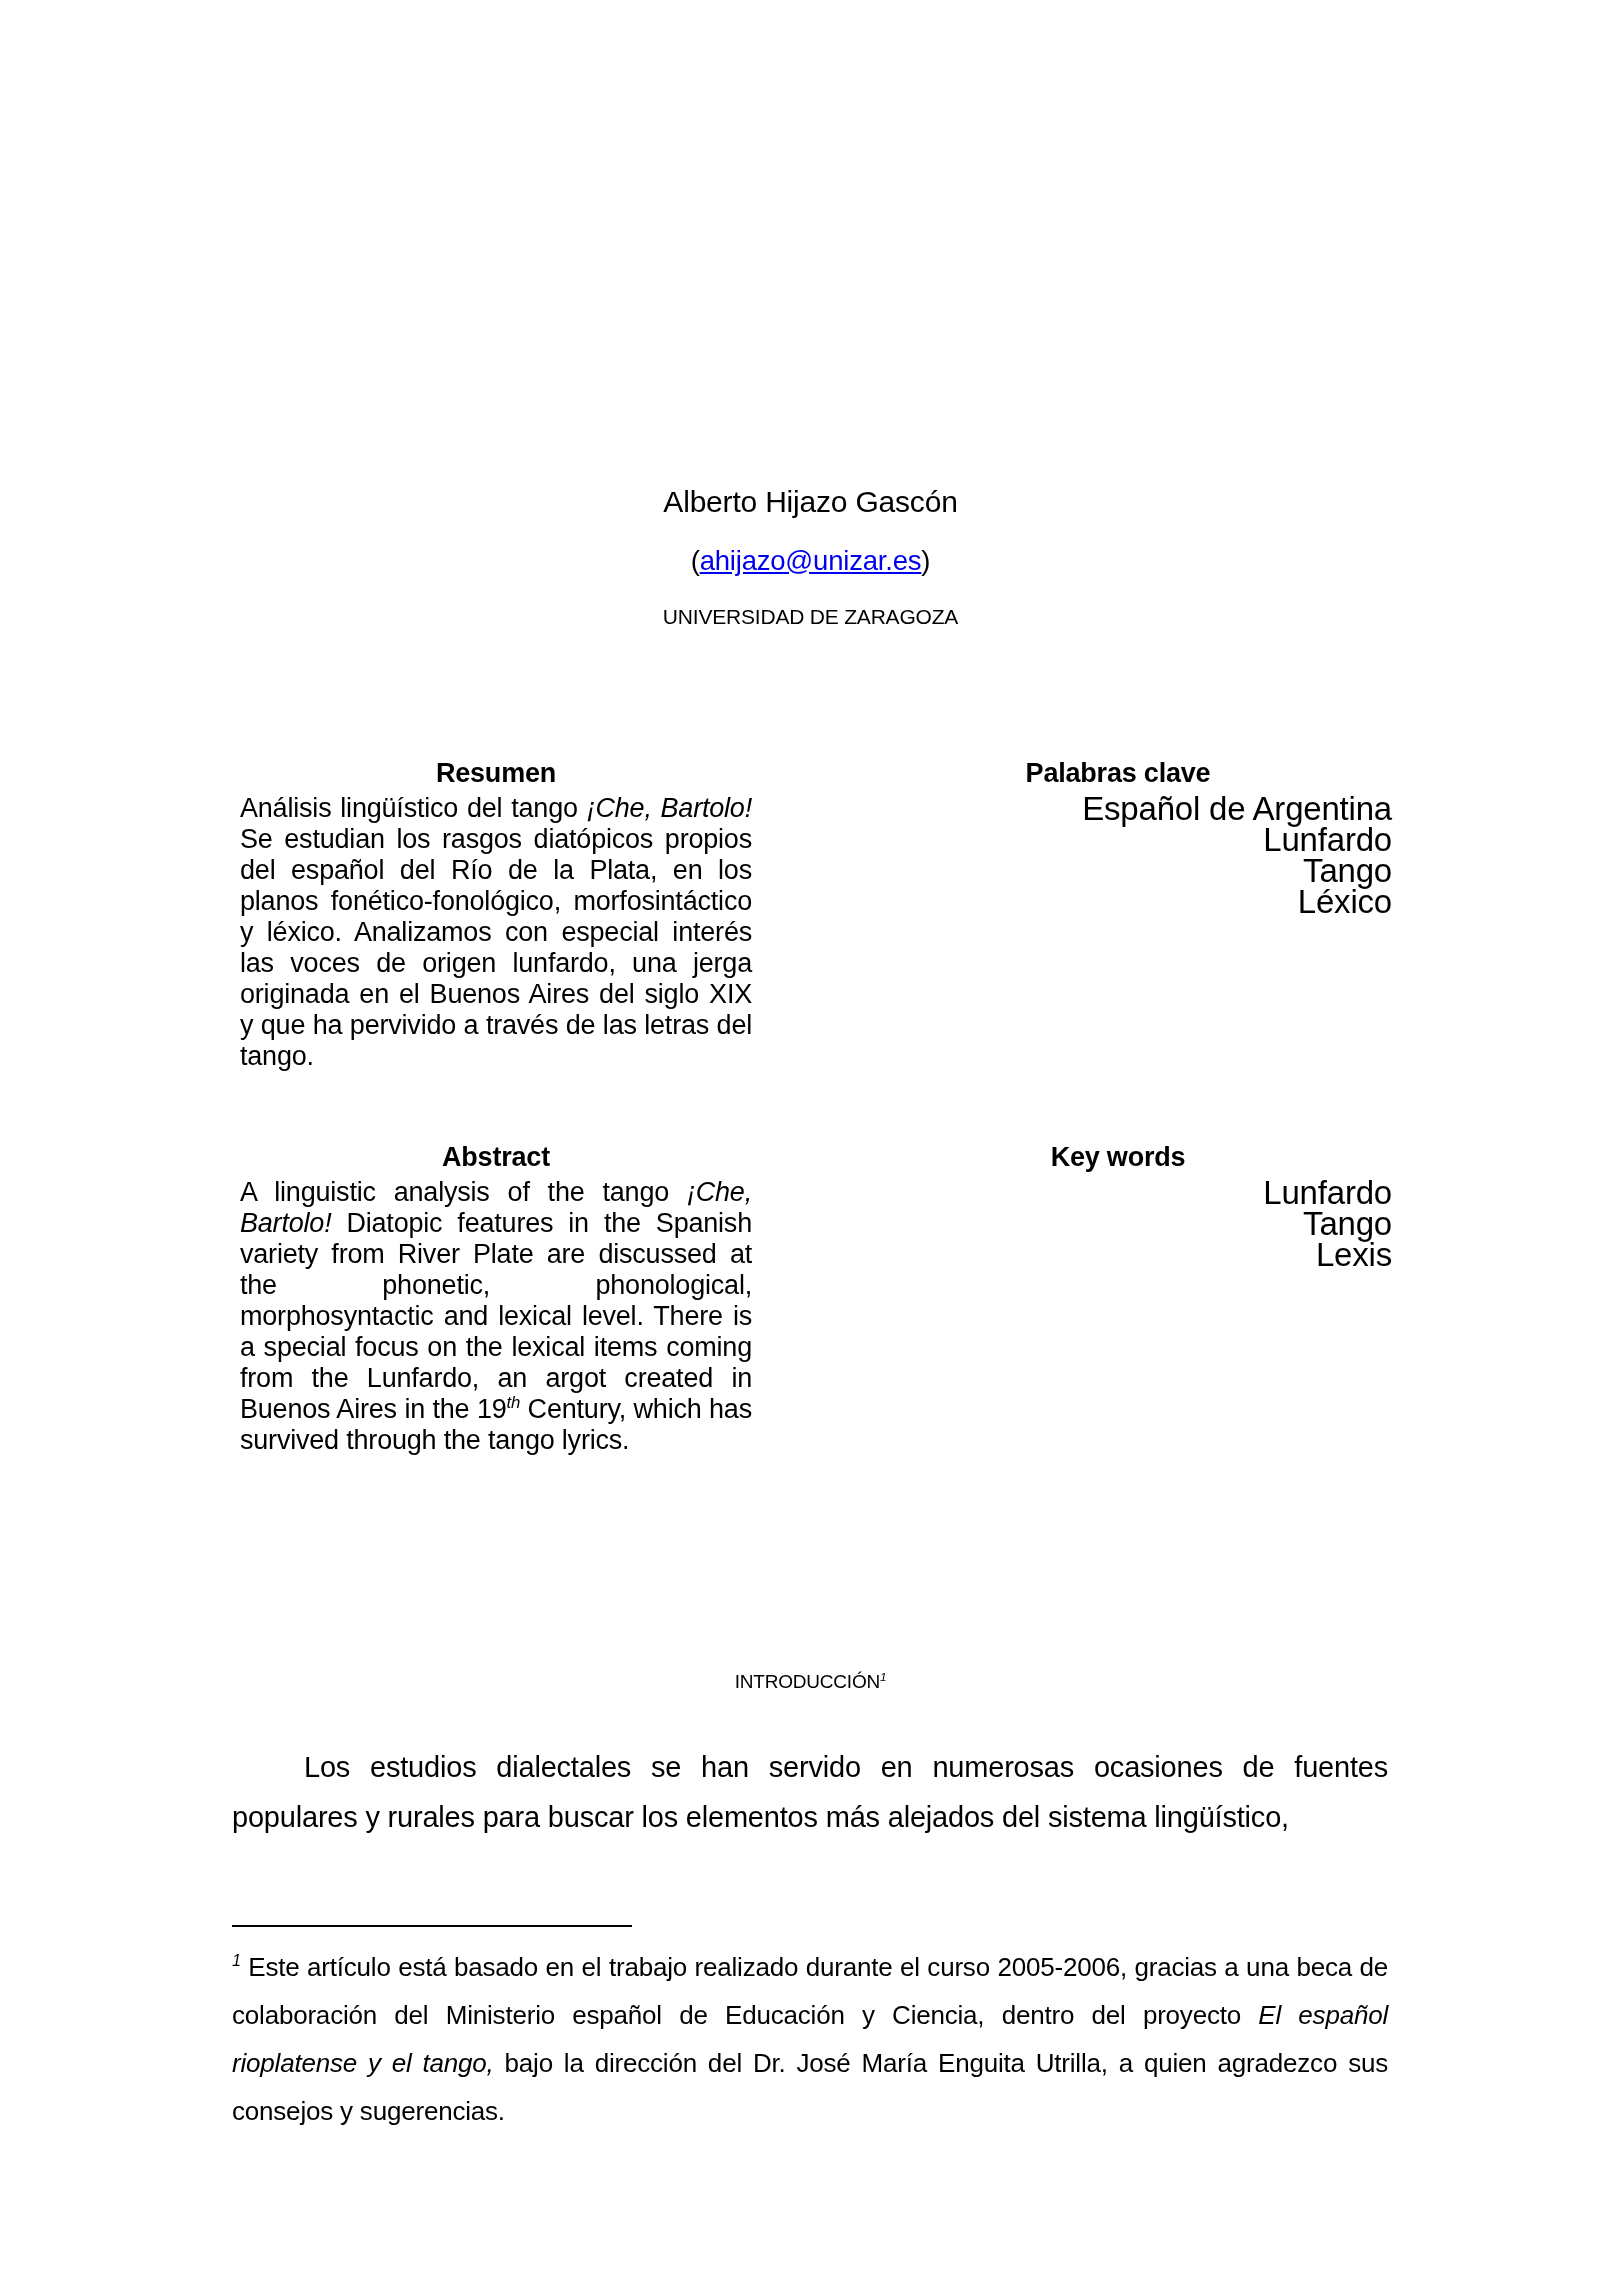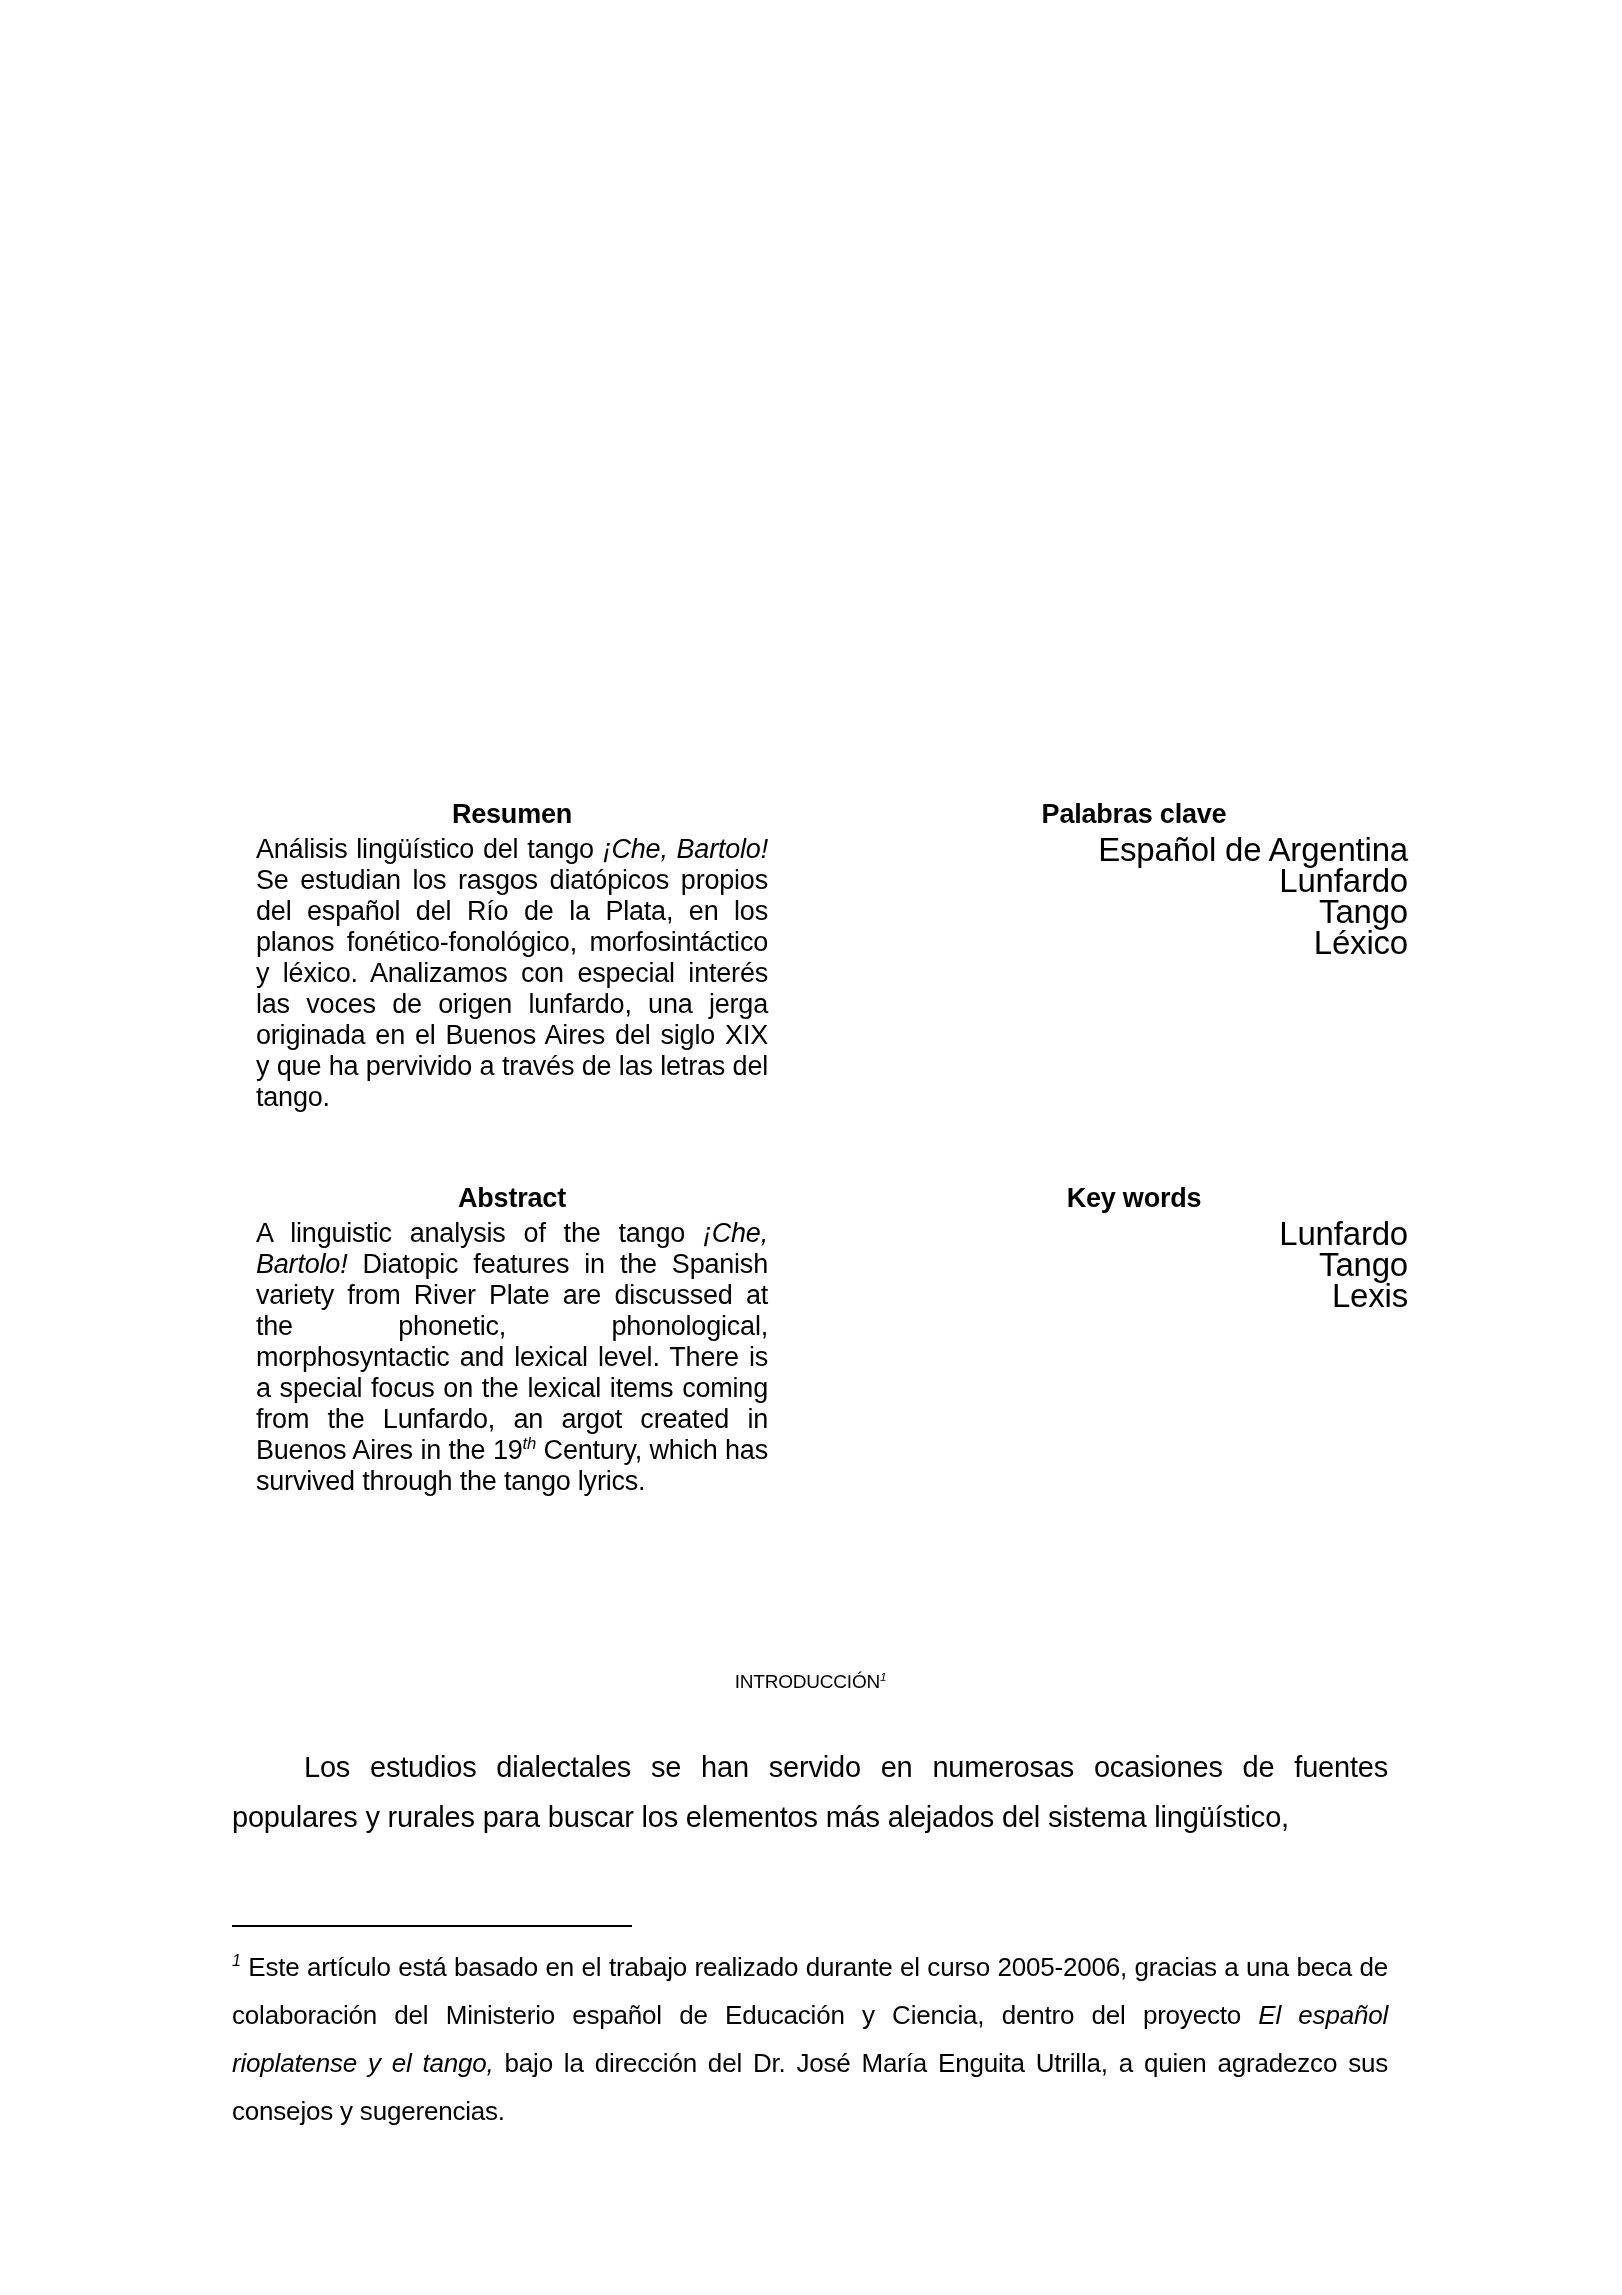--- a/index.html
+++ b/index.html
@@ -31,24 +31,23 @@
     text-align: center;
   }
   .author-name { font-size: 30px; line-height: 37px; }
   .author-email { font-size: 27.5px; line-height: 33px; margin-top: 23.6px; }
   .email-link { color: #0000EE; text-decoration: underline; cursor: pointer; }
   .affiliation { font-size: 21px; line-height: 26px; margin-top: 27.5px; }
 
   
   .row {
     position: absolute;
-    left: 256px;
+    left: 240px;
     width: 1152px;
     display: flex;
-    margin-top: 41px;
   }
   .row1 { top: 758px; }
   .row2 { top: 1142px; }
   .col-left  { width: 512px; }
   .col-gap   { width: 92px; flex: none; }
   .col-right { width: 548px; }
   .col-heading {
     font-size: 27px; font-weight: bold;
     text-align: center; line-height: 31px;
     margin: 0 0 3.9px 0;
@@ -101,20 +100,25 @@
   }
   sup { font-size: 0.62em; vertical-align: super; line-height: 0; font-style: italic; }
   em { font-style: italic; }
 </style>
 </head>
 <body>
 
 <div class="page">
 
 
+  <section class="author-block">
+    <div class="author-name">Alberto Hijazo Gascón</div>
+    <div class="author-email"><span>(</span><a class="email-link">ahijazo@unizar.es</a><span>)</span></div>
+    <div class="affiliation">UNIVERSIDAD DE ZARAGOZA</div>
+  </section>
 
   <section class="row row1">
     <div class="col-left">
       <h2 class="col-heading">Resumen</h2>
       <p class="col-body"><span>Análisis lingüístico del tango </span><em>¡Che, Bartolo!</em><span> Se estudian los rasgos diatópicos propios del español del Río de la Plata, en los planos fonético-fonológico, morfosintáctico y léxico. Analizamos con especial interés las voces de origen lunfardo, una jerga originada en el Buenos Aires del siglo XIX y que ha pervivido a través de las letras del tango.</span></p>
     </div>
     <div class="col-gap"></div>
     <div class="col-right">
       <h2 class="col-heading">Palabras clave</h2>
       <div class="kw-item">Español de Argentina</div>

